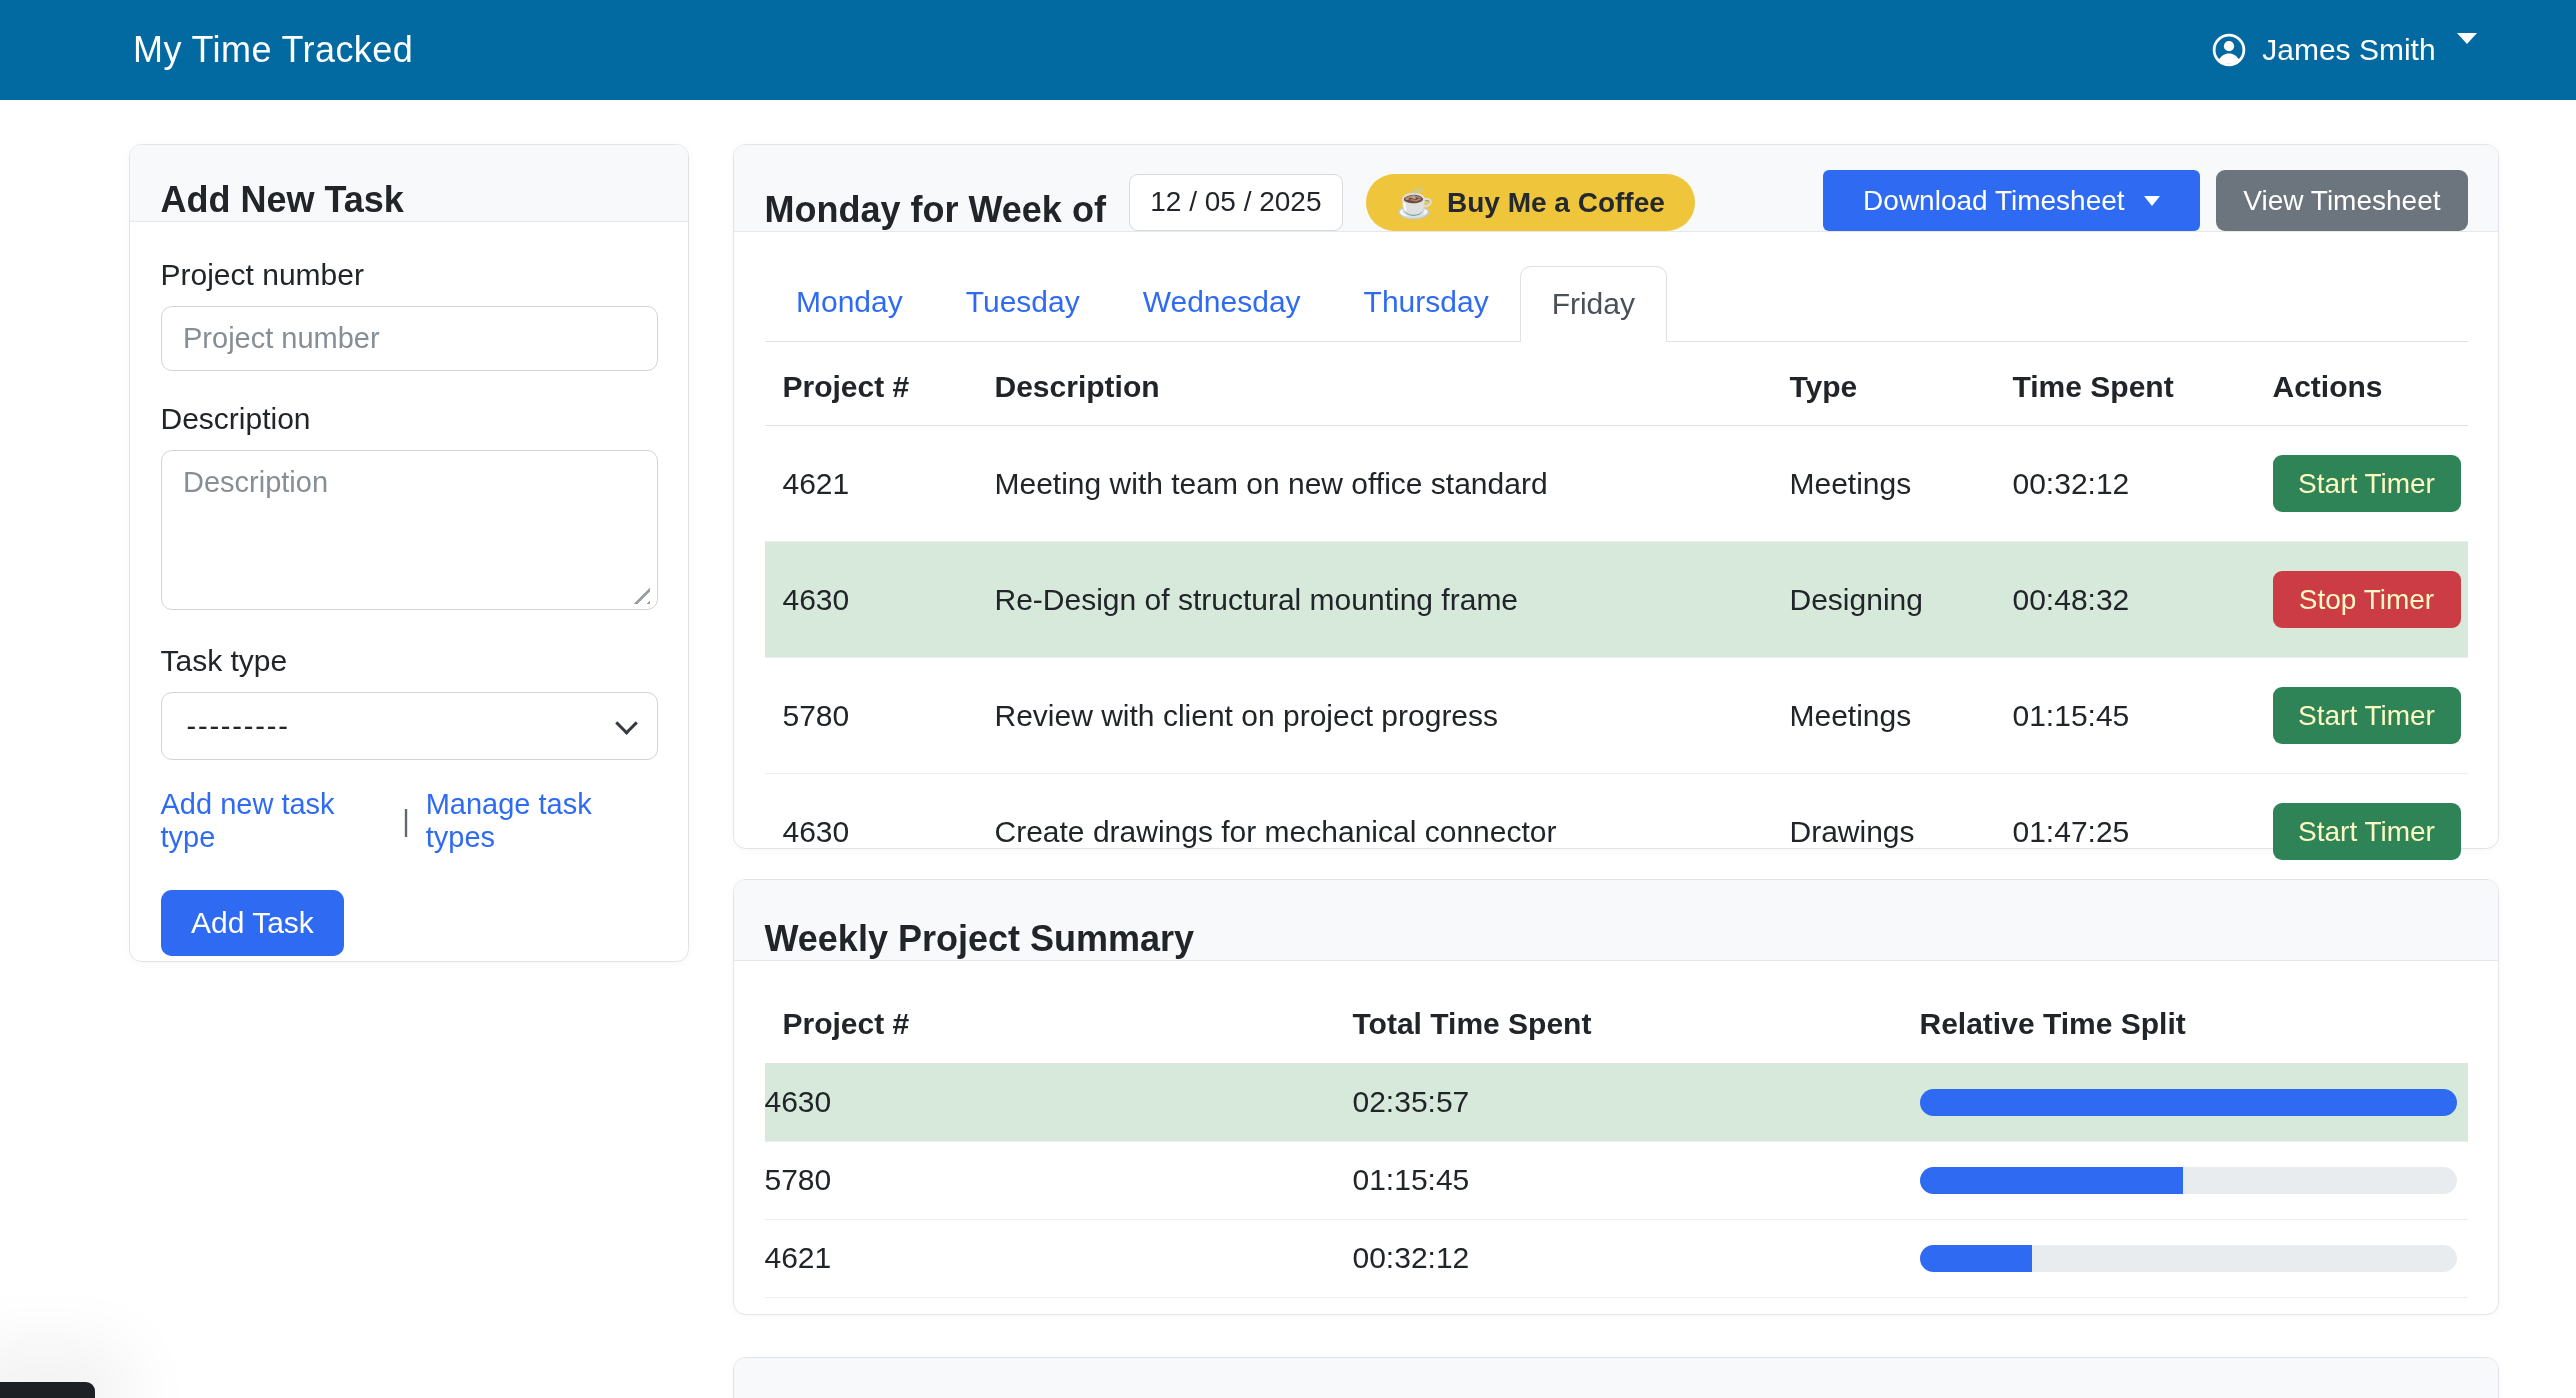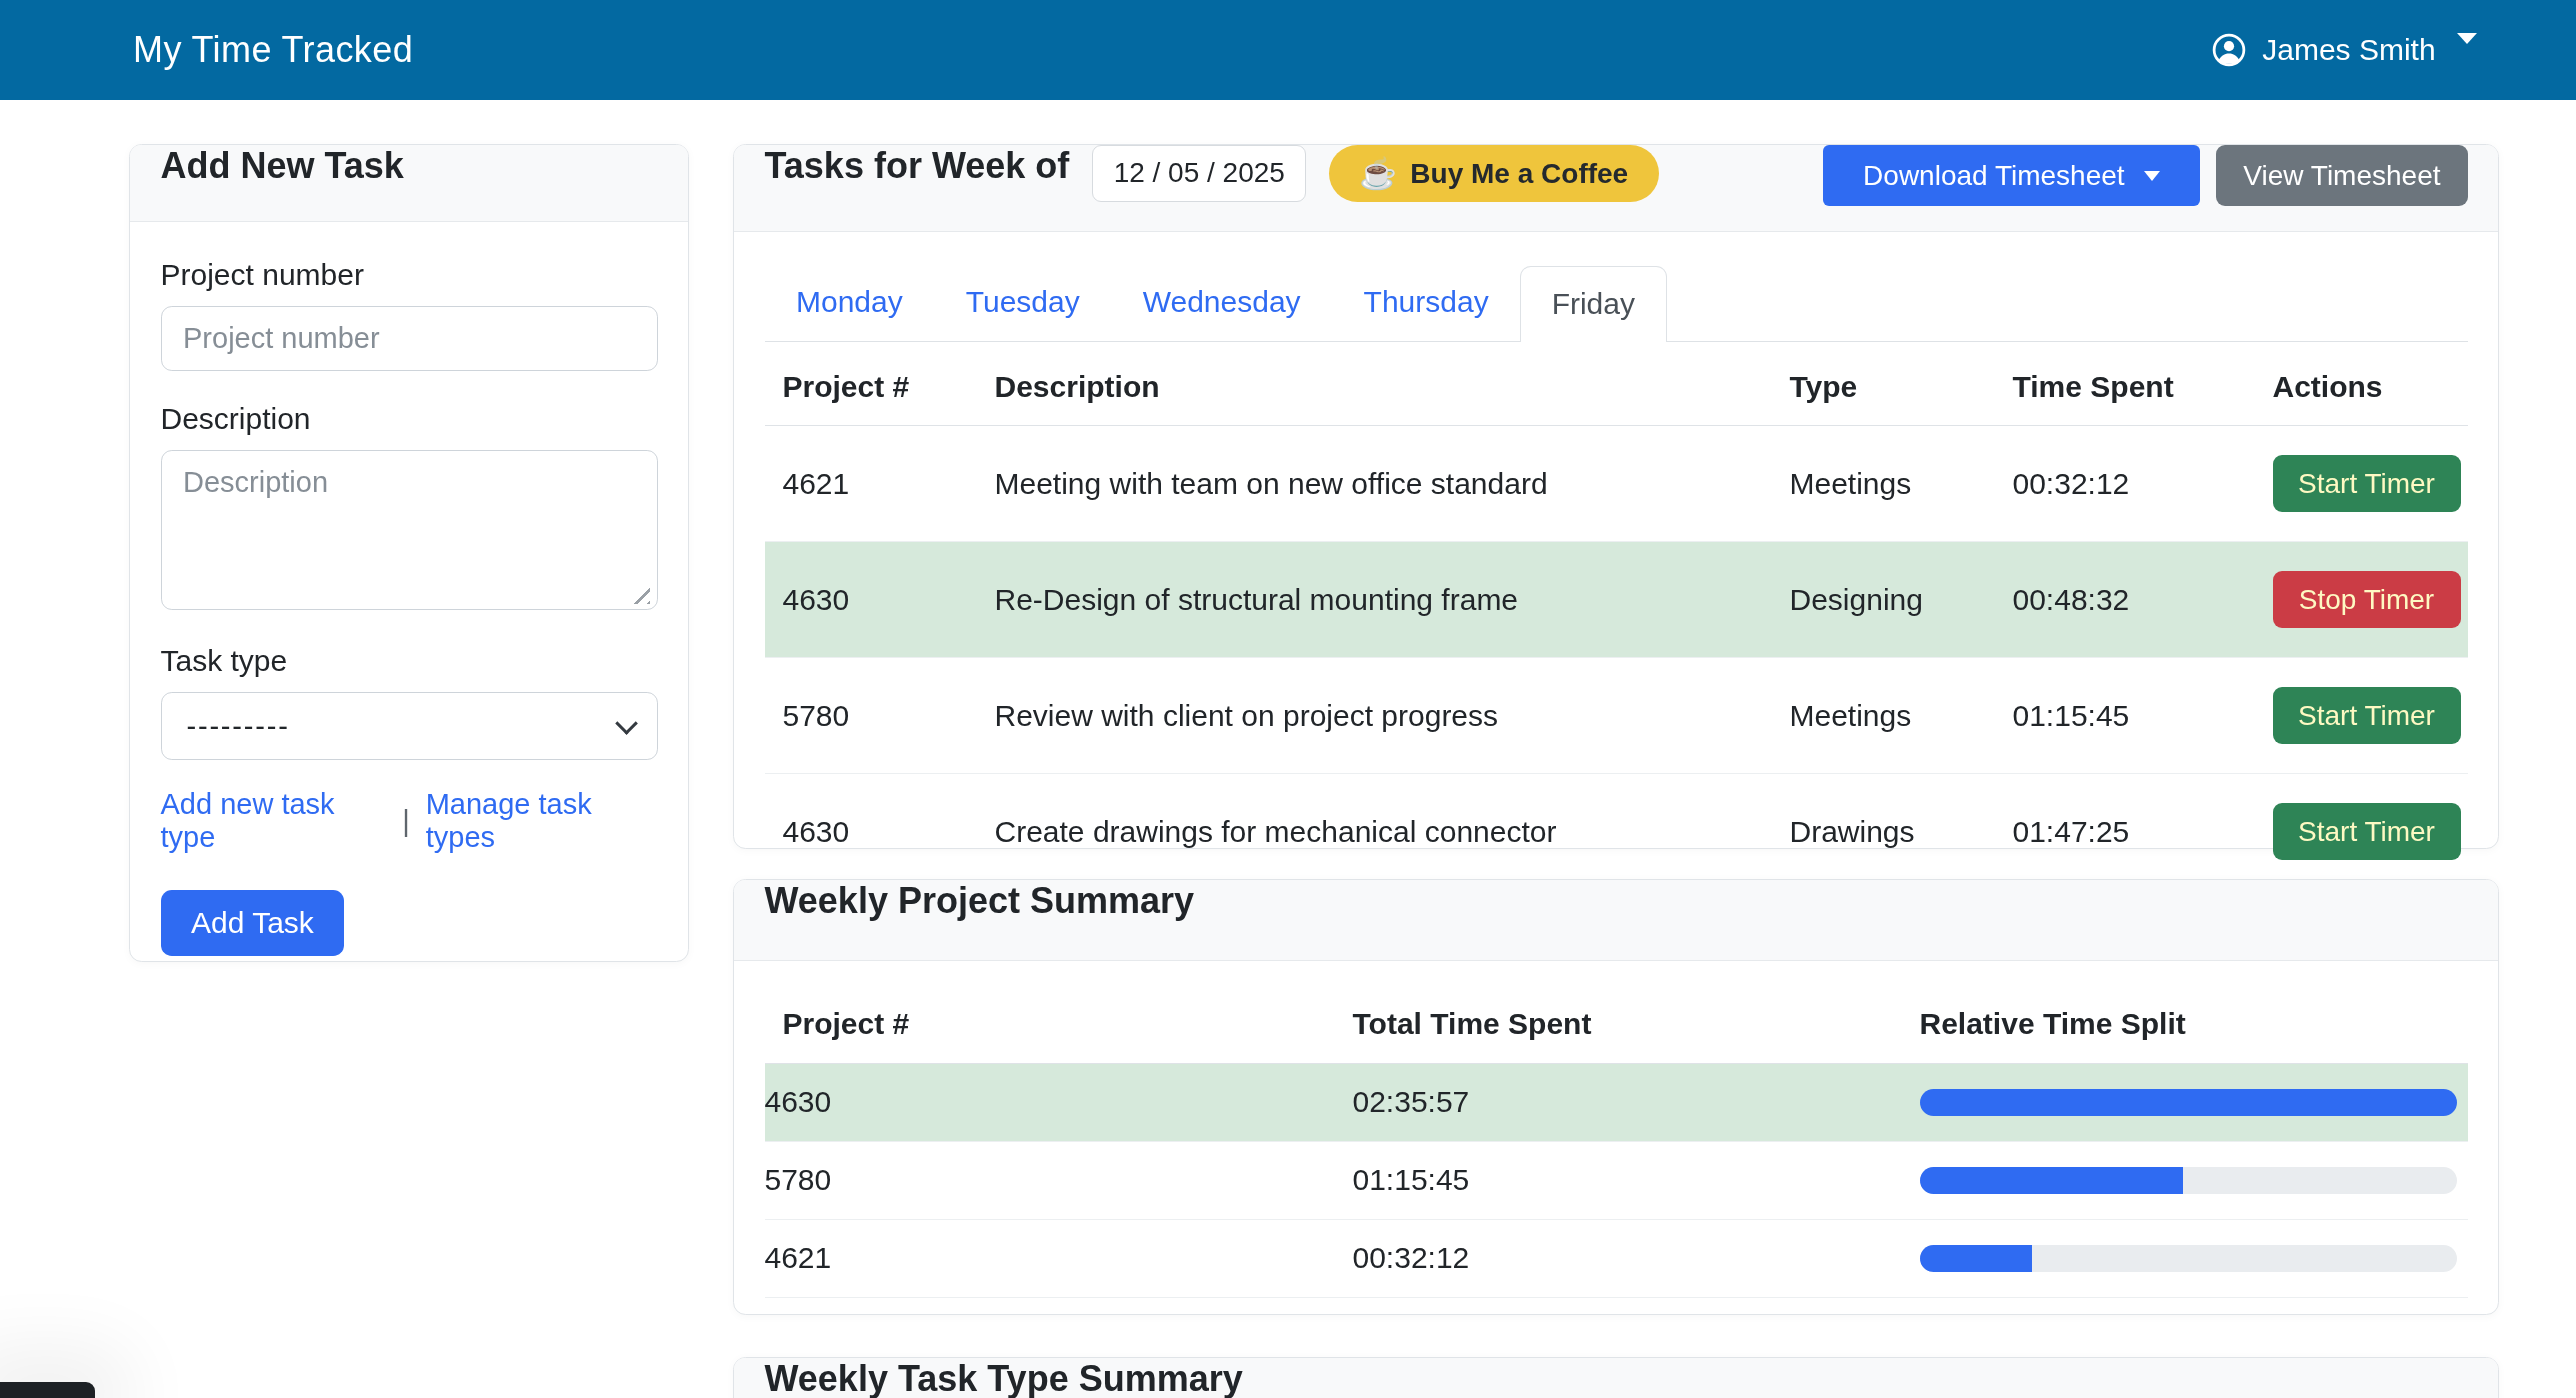--- a/index.html
+++ b/index.html
@@ -15,21 +15,21 @@
     font-size:30px; cursor:pointer; }
   .person-icon { width:34px; height:34px; display:block; }
   .caret-down { width:0; height:0; border-left:10px solid transparent;
     border-right:10px solid transparent; border-top:11.7px solid #ffffff;
     display:inline-block; margin-left:5.4px; }
 
   
   .card { position:absolute; background:#ffffff; border:1.8px solid #e0e4e8;
     border-radius:12.6px; box-shadow:0 1.8px 9px rgba(0,0,0,.03); }
   .card-header { background:#f8f9fa; border-bottom:1.8px solid #e6e9ec;
-    border-radius:10.8px 10.8px 0 0; display:flex; align-items:flex-start; }
+    border-radius:10.8px 10.8px 0 0; display:flex; align-items:flex-end; }
   .card-title { font-size:36px; font-weight:700; }
 
   
   .card-addtask { left:129px; top:144px; width:560px; height:818px; }
   .card-addtask .card-header { height:77px; padding:0 30.5px; }
   .card-addtask .card-body { padding:36px 30.5px; }
   .form-label { font-size:30px; margin-bottom:14.4px; display:block; }
   .form-control { width:100%; border:1.8px solid #ced4da; border-radius:10.8px;
     font-size:29px; color:#212529; padding:0 21.5px; height:65px;
     font-family:"Liberation Sans", sans-serif; outline:none; }
@@ -156,21 +156,21 @@
       <a>Add new task type</a>
       <span class="link-sep">|</span>
       <a>Manage task types</a>
     </div>
     <button class="btn btn-primary">Add Task</button>
   </div>
 </div>
 
 <div class="card card-tasks">
   <div class="card-header">
-    <div class="card-title">Tasks for Week of</div>
+    <div class="card-title">Monday for Week of</div>
     <div class="date-input">12 / 05 / 2025</div>
     <div class="coffee-btn">
       <span class="coffee-icon">☕</span>
       <span>Buy Me a Coffee</span>
     </div>
     <div class="header-right">
       <button class="btn btn-download">
         <span>Download Timesheet</span>
         <span class="caret-down"></span>
       </button>

